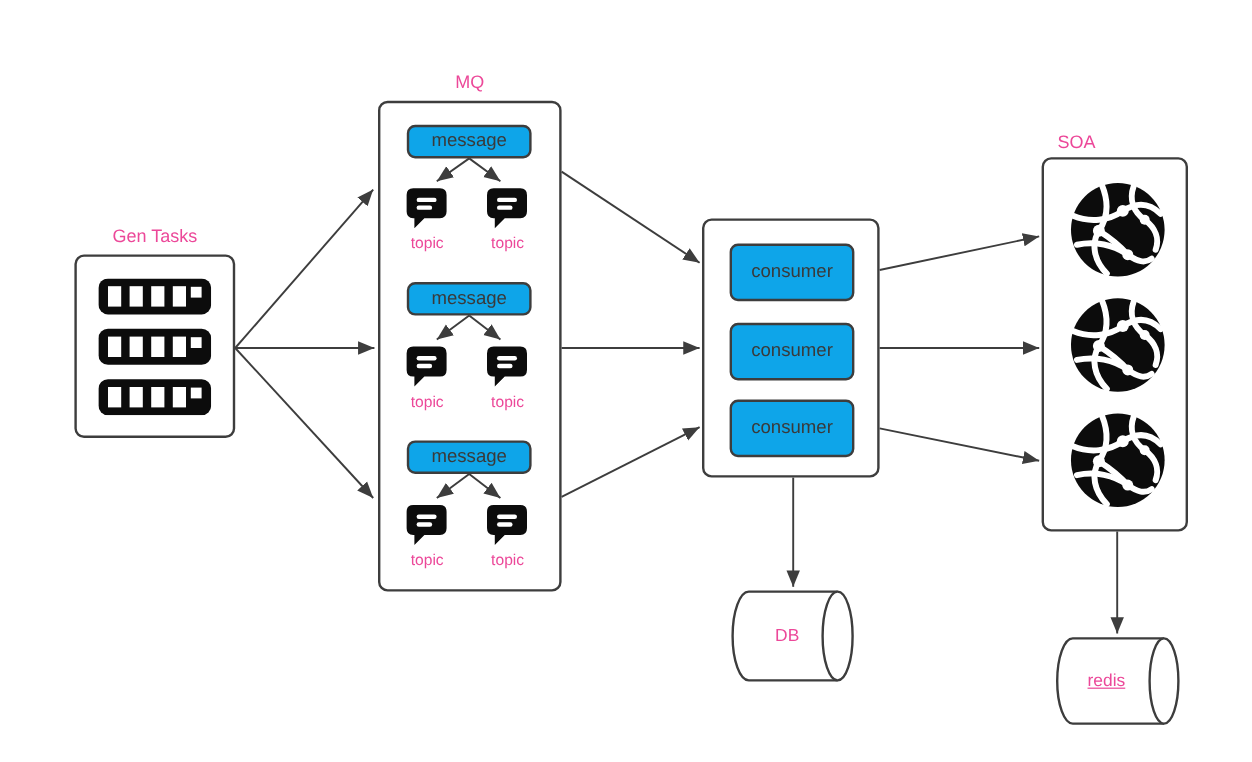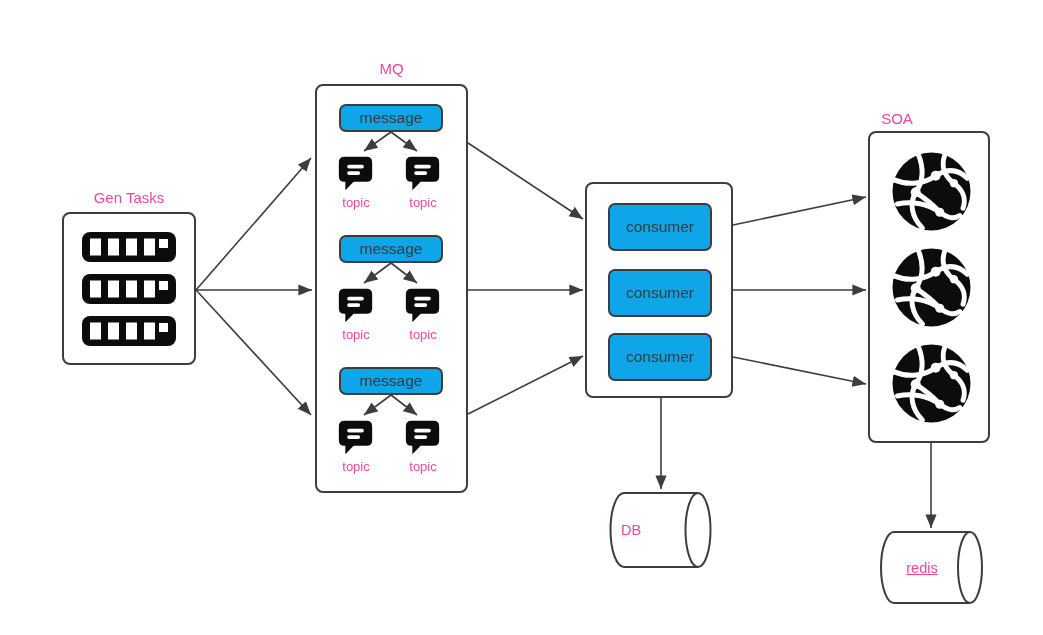--- a/index.html
+++ b/index.html
@@ -192,21 +192,21 @@
         <circle cx="55" cy="31" r="6"></circle>
       <circle cx="77" cy="40" r="5"></circle>
         <circle cx="60" cy="75" r="5.5"></circle>
     </g>
   </svg>
 
   <svg class="cyl" style="left:608px; top:491px;" width="104" height="78" viewBox="0 0 104 78">
     <path d="M90 2 L16 2 A13.5 37 0 0 0 16 76 L90 76" fill="#ffffff" stroke="#3d3d3d" stroke-width="2"></path>
     <ellipse cx="90" cy="39" rx="12.5" ry="37" fill="#ffffff" stroke="#3d3d3d" stroke-width="2"></ellipse>
   </svg>
-  <div class="label cyl-label" style="left:589px; top:491px; width:84px; height:78px;">DB</div>
+  <div class="label cyl-label" style="left:614px; top:491px; width:84px; height:78px;">DB</div>
 
   <svg class="cyl" style="left:878px; top:530px;" width="106" height="75" viewBox="0 0 106 75">
     <path d="M92 2 L16 2 A13 35.5 0 0 0 16 73 L92 73" fill="#ffffff" stroke="#3d3d3d" stroke-width="2"></path>
     <ellipse cx="92" cy="37.5" rx="12" ry="35.5" fill="#ffffff" stroke="#3d3d3d" stroke-width="2"></ellipse>
   </svg>
   <div class="label cyl-label" style="left:878px; top:530px; width:88px; height:75px;text-decoration:underline;">redis</div>
 
 </div>
 
 </body></html>

